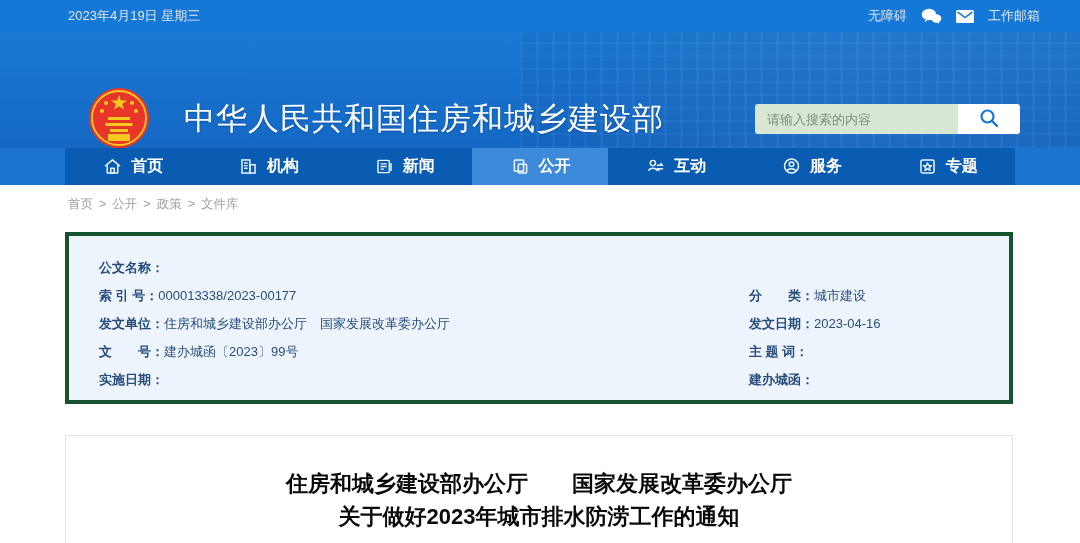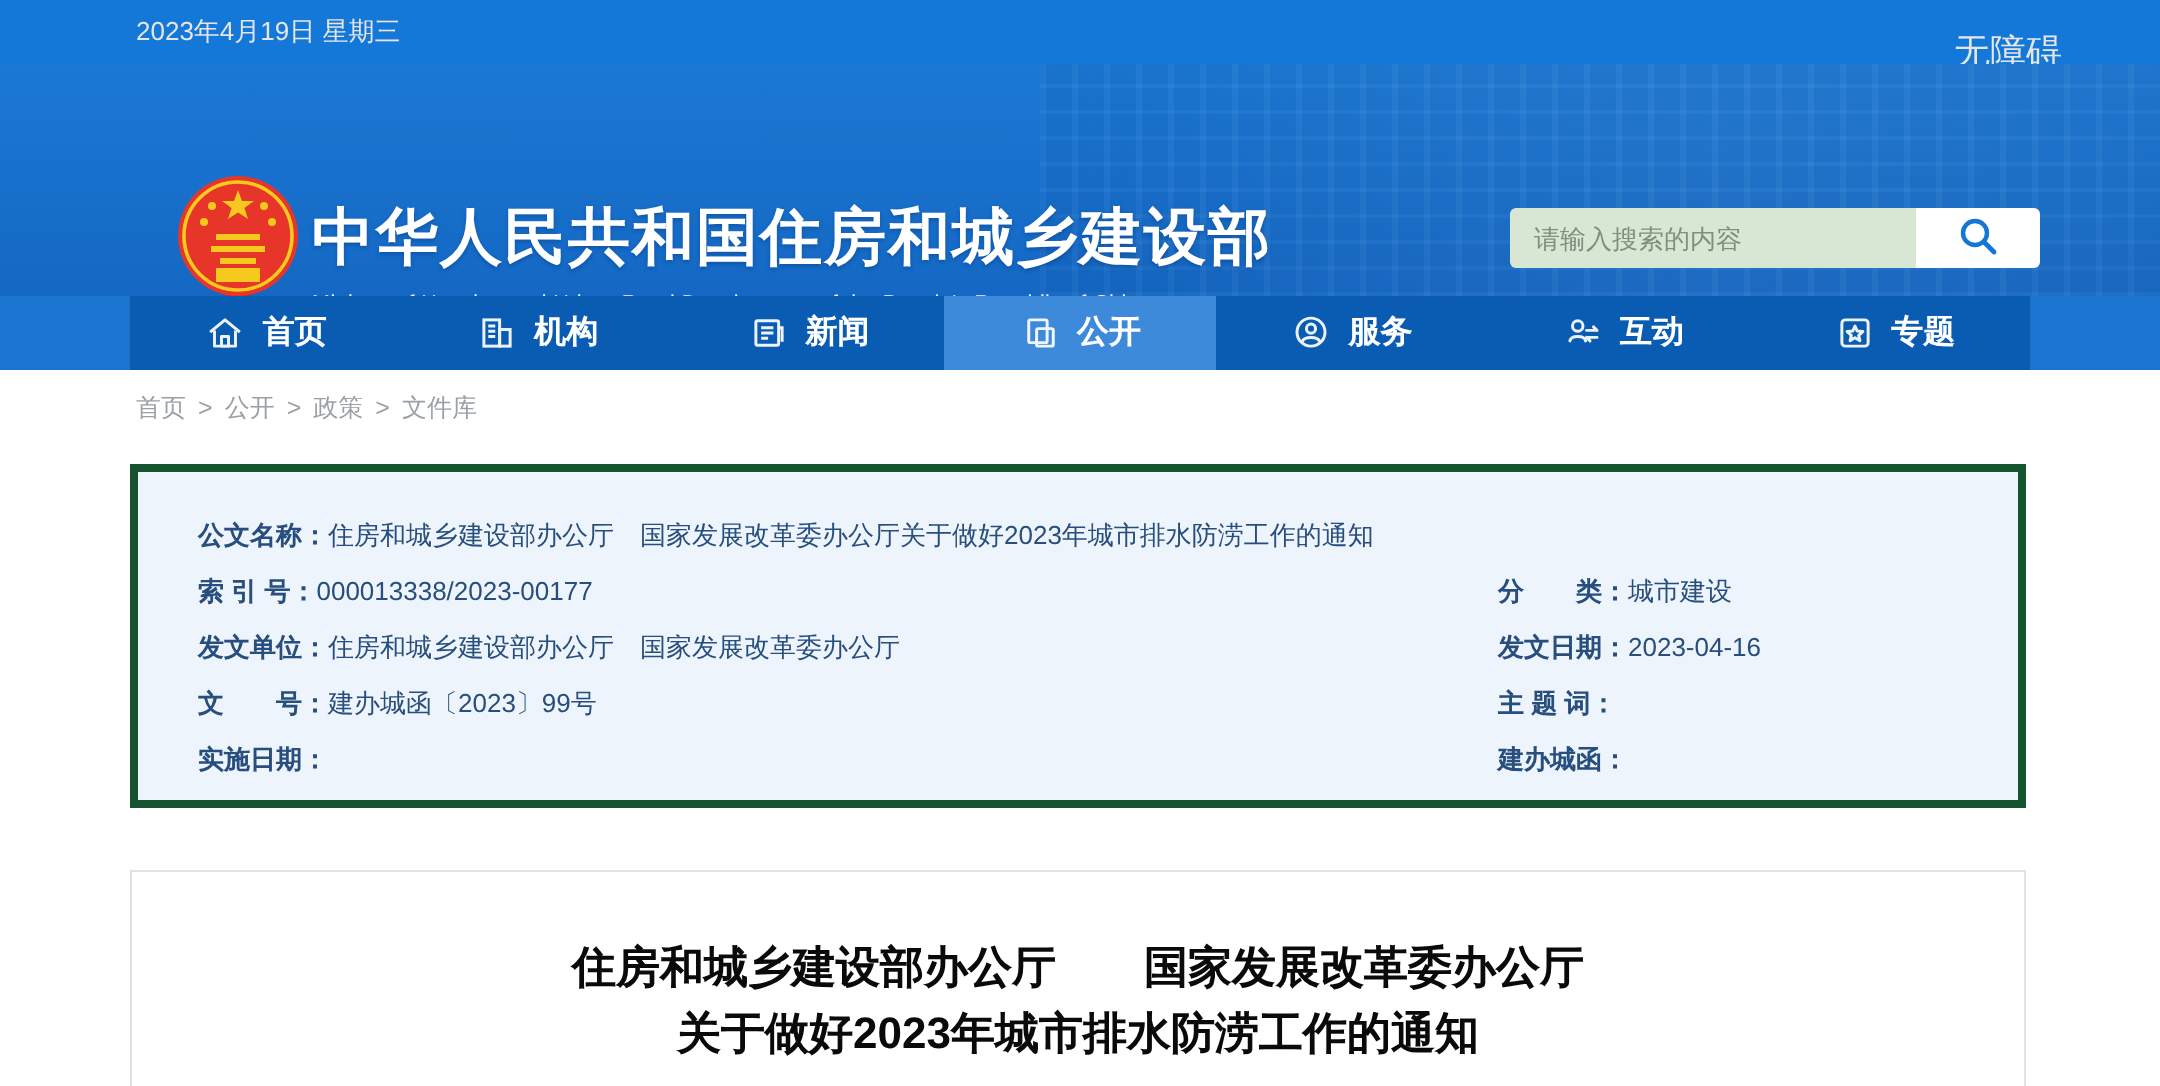--- a/index.html
+++ b/index.html
@@ -3,35 +3,35 @@
 <meta charset="utf-8">
 <style>
   * { margin:0; padding:0; box-sizing:border-box; }
   html,body { background:#fff; }
   body { font-family:"Liberation Sans","DejaVu Sans",sans-serif; }
   #app { position:relative; width:1080px; height:543px; background:#fff; overflow:hidden; }
 
   
   .topbar { position:absolute; left:0; top:0; width:1080px; height:32px; background:#1478d8; color:#e5e5e5; }
   .topbar-date { position:absolute; left:68px; top:0; line-height:32px; font-size:13px; }
-  .topbar-right { position:absolute; right:40px; top:14px; height:32px; display:flex; align-items:center; gap:14px; font-size:18px;flex-direction:column; }
+  .topbar-right { position:absolute; right:40px; top:0; height:32px; display:flex; align-items:center; gap:14px; font-size:13px; }
   .topbar-right .lnk { cursor:pointer; }
   .ic { display:inline-flex; align-items:center; }
 
   
   .header { position:absolute; left:0; top:32px; width:1080px; height:116px;
             background:linear-gradient(180deg,#1b79d3 0%,#1468c4 100%); overflow:hidden; }
   .header-photo { position:absolute; right:0; top:0; width:560px; height:116px; opacity:.35; pointer-events:none;
      background:
        repeating-linear-gradient(90deg, rgba(255,255,255,.10) 0 3px, rgba(10,50,120,.10) 3px 16px),
        repeating-linear-gradient(0deg, rgba(255,255,255,.08) 0 2px, rgba(10,40,110,.12) 2px 13px),
        linear-gradient(90deg, rgba(20,104,196,0) 0%, rgba(120,170,225,.35) 60%, rgba(90,150,210,.3) 100%); }
   .emblem { position:absolute; left:88px; top:55px; width:62px; height:72px; }
   .head-titles { position:absolute; left:156px; top:66px; color:#fff; }
-  .site-name { font-size:31px; font-weight:bold; letter-spacing:1px; text-shadow:0 1px 2px rgba(0,40,100,.35); }
+  .site-name { font-size:31px; font-weight:normal; letter-spacing:1px; text-shadow:0 1px 2px rgba(0,40,100,.35);margin-left:28px; }
   .site-en { margin-top:6px; font-size:10.8px; opacity:.95; letter-spacing:.2px; }
   .searchbar { position:absolute; left:755px; top:72px; width:265px; height:30px; display:flex;
                border-radius:3px; overflow:hidden; }
   .search-input { flex:1; border:none; outline:none; background:#d8e7d3; padding:0 12px; font-size:13px; color:#4a5a4a;
                   font-family:"Liberation Sans","DejaVu Sans",sans-serif; }
   .search-input::placeholder { color:#7f8f7d; }
   .search-btn { width:62px; background:#fff; border:none; display:flex; align-items:center; justify-content:center; cursor:pointer; }
 
   
   .navbar { position:absolute; left:0; top:148px; width:1080px; height:37px; background:#1a74d0; }
@@ -165,61 +165,61 @@
           <svg width="21" height="21" viewBox="0 0 24 24" fill="none" stroke="#fff" stroke-width="1.7">
             <rect x="5" y="4.5" width="10.5" height="13" rx="1"></rect>
             <rect x="9.5" y="9.5" width="9.5" height="10" rx="1"></rect>
           </svg>
         </span>
         <span>公开</span>
       </div>
 
       <div class="nav-item">
         <span>
-          <svg width="21" height="21" viewBox="0 0 24 24" fill="none" stroke="#fff" stroke-width="1.7">
-            <circle cx="12" cy="11.5" r="8"></circle>
-              <circle cx="12" cy="9.5" r="2.6"></circle>
-            <path d="M6.8 17 c1.6-3.2 8.8-3.2 10.4 0"></path>
-          </svg>
-        </span>
-        <span>服务</span>
-      </div>
-
-      <div class="nav-item">
-        <span>
           <svg width="21" height="21" viewBox="0 0 24 24" fill="none" stroke="#fff" stroke-width="1.7" stroke-linecap="round">
             <circle cx="9" cy="8" r="3"></circle>
               <path d="M4.5 16.5 c0.6-3.4 8.4-3.4 9 0"></path>
             <path d="M14 10.5 h6 M20 10.5 l-2 -2 M20 14.5 h-6 M14 14.5 l2 2"></path>
           </svg>
         </span>
         <span>互动</span>
       </div>
 
       <div class="nav-item">
         <span>
+          <svg width="21" height="21" viewBox="0 0 24 24" fill="none" stroke="#fff" stroke-width="1.7">
+            <circle cx="12" cy="11.5" r="8"></circle>
+              <circle cx="12" cy="9.5" r="2.6"></circle>
+            <path d="M6.8 17 c1.6-3.2 8.8-3.2 10.4 0"></path>
+          </svg>
+        </span>
+        <span>服务</span>
+      </div>
+
+      <div class="nav-item">
+        <span>
           <svg width="21" height="21" viewBox="0 0 24 24" fill="none" stroke="#fff" stroke-width="1.7" stroke-linejoin="round">
             <rect x="4.5" y="4.5" width="15" height="15" rx="2"></rect>
             <polygon points="12,8 13.3,10.9 16.5,11.2 14.1,13.3 14.8,16.4 12,14.7 9.2,16.4 9.9,13.3 7.5,11.2 10.7,10.9"></polygon>
           </svg>
         </span>
         <span>专题</span>
       </div>
 
     </div>
   </div>
 
   <div class="breadcrumb">
     <span class="crumb">首页</span><span class="sep">&gt;</span><span class="crumb">公开</span><span class="sep">&gt;</span><span class="crumb">政策</span><span class="sep">&gt;</span><span class="crumb">文件库</span>
   </div>
 
   <div class="meta-box">
     <div class="meta-row">
       <div class="meta-field">
-        <span class="meta-label">公文名称：</span><span class="meta-value">住房和城乡建设部办公厅　国家发展改革委办公厅关于做好2023年城市排水防涝工作的通知</span>
+        <span class="meta-label">公文名称：</span>
       </div>
     </div>
     <div class="meta-row">
       <div class="meta-field f-left">
         <span class="meta-label">索 引 号：</span><span class="meta-value">000013338/2023-00177</span>
       </div>
       <div class="meta-field">
         <span class="meta-label">分　　类：</span><span class="meta-value">城市建设</span>
       </div>
     </div>

